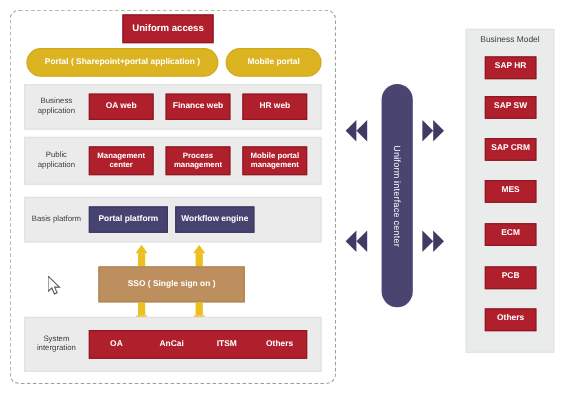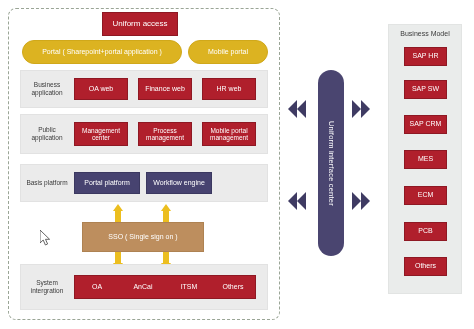--- a/index.html
+++ b/index.html
@@ -33,20 +33,21 @@
   
   .box {
     position: absolute;
     box-sizing: border-box;
     display: flex;
     align-items: center;
     justify-content: center;
     text-align: center;
     color: #ffffff;
     line-height: 1.15;
+    font-weight: bold;
   }
   .red {
     background: #b01f2c;
     border: 1px solid #8e1823;
   }
   .gold {
     background: #dcb321;
     border: 1px solid #d0a81a;
     border-radius: 14px;
     color: #ffffff;

